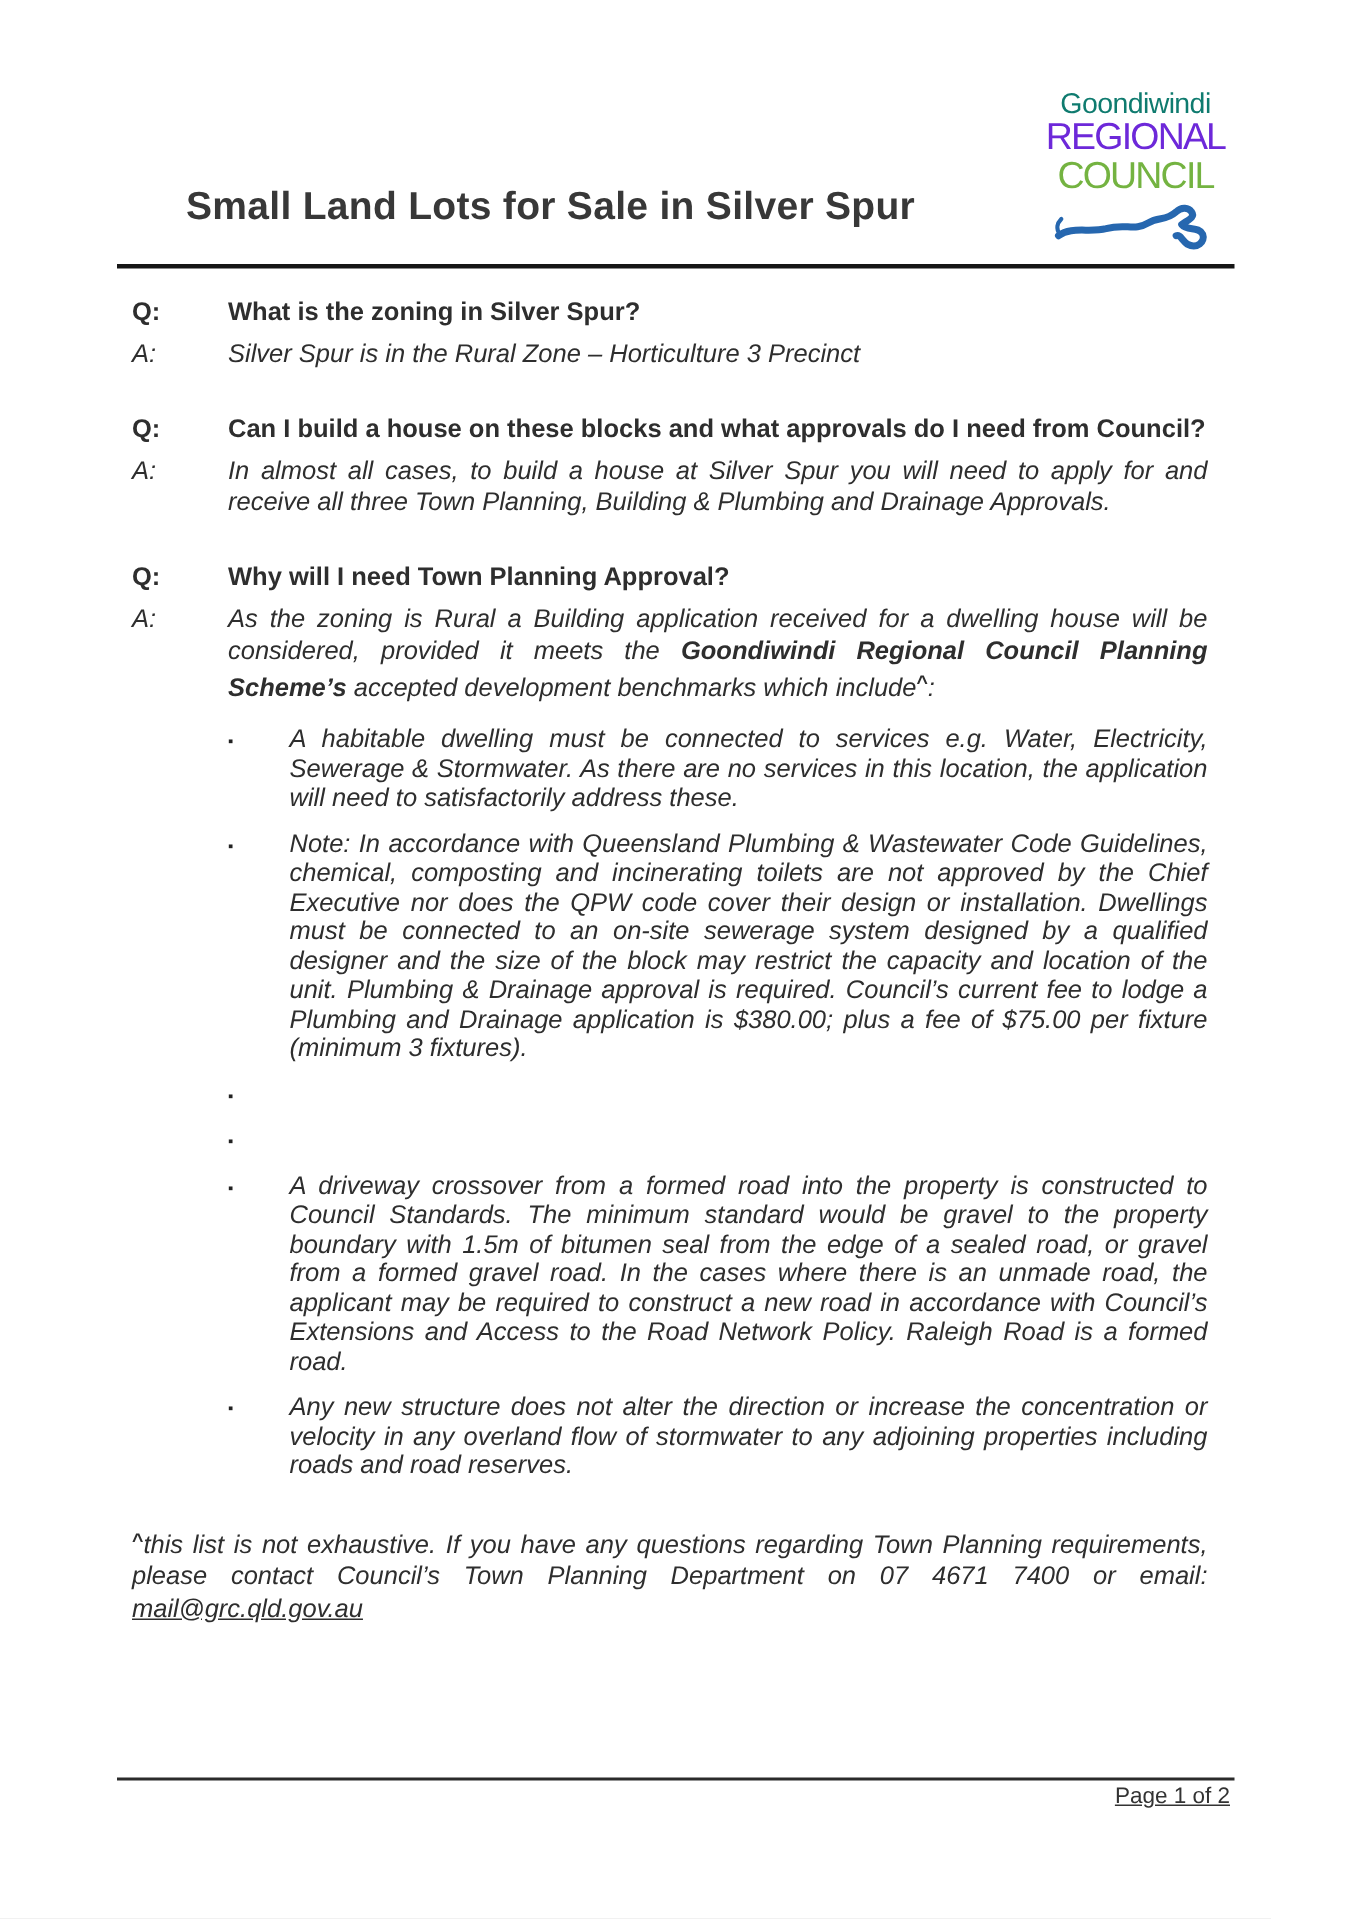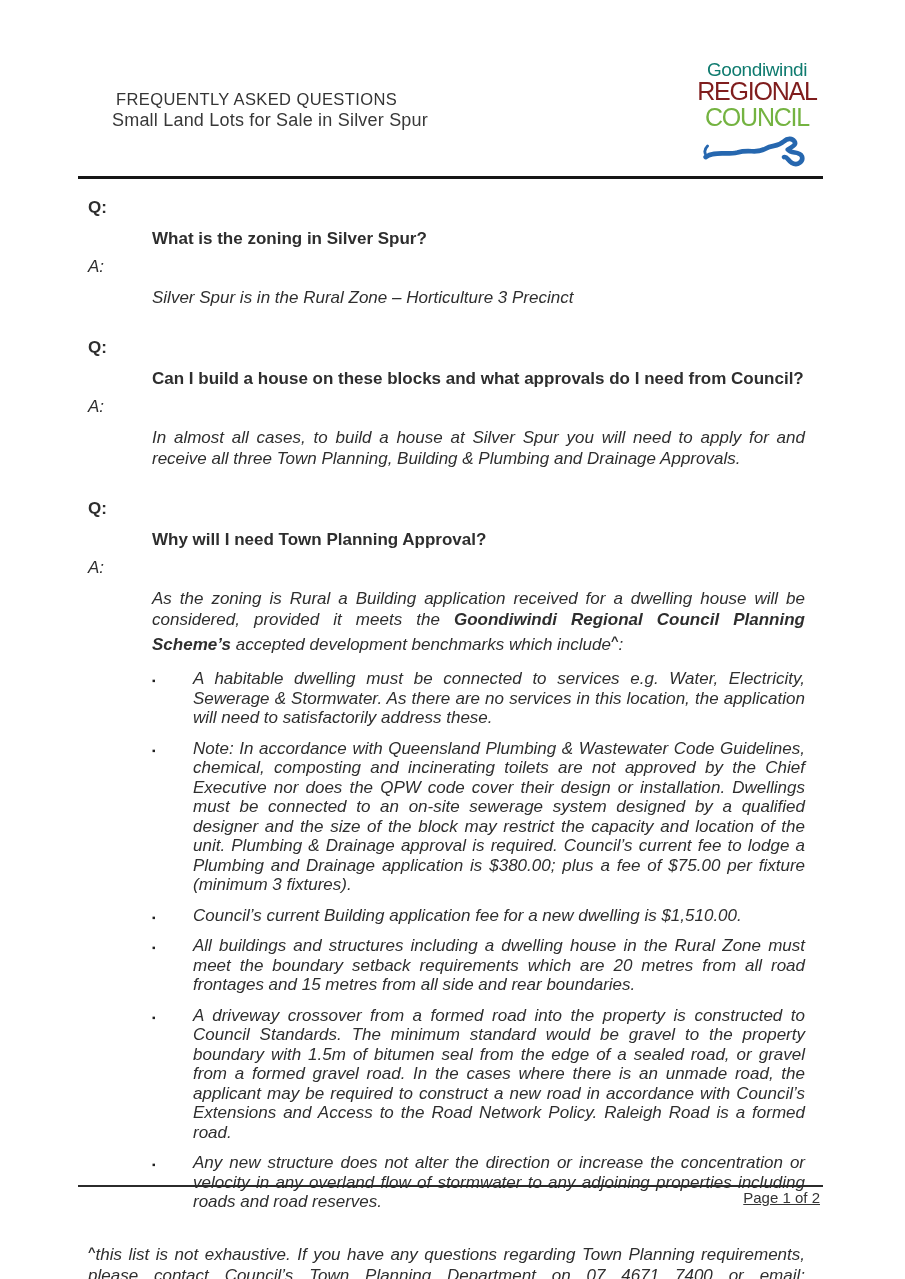--- a/index.html
+++ b/index.html
@@ -11,43 +11,43 @@
     color:#2e2e2e;
     overflow:hidden;
     margin:0 auto;
   }
   
   .eyebrow{
     position:absolute;left:116px;top:90px;
     font-size:16.5px;letter-spacing:.4px;color:#343434;
   }
   .doc-title{
-    position:absolute;left:112px;top:110px;margin:0;
-    font-size:18px;font-weight:400;color:#383838;letter-spacing:.2px;
+    position:absolute;left:112px;top:110px;margin:12px;
+    font-size:26px;font-weight:700;color:#383838;letter-spacing:.2px;
   }
   .logo{
     position:absolute;left:697px;top:60px;width:120px;
     text-align:center;line-height:1.02;font-weight:400;
   }
   .logo-w1{font-size:19px;letter-spacing:-.4px;}
   .logo-w2,.logo-w3{font-size:25px;letter-spacing:-1.2px;}
   .logo svg{display:block;margin:1px auto 0;}
   .rule{
     position:absolute;left:78px;top:176px;width:745px;height:3px;
     background:#161616;border:none;margin:0;
   }
   
   .body{
     position:absolute;left:88px;top:197px;width:717px;
     font-size:17px;line-height:21px;
   }
   .qa{margin:0 0 29px 0;}
   .qa-row{display:flex;}
   .qa-label{width:64px;flex:none;}
-  .qa-text{flex:1;margin-top:31px;}
+  .qa-text{flex:1;}
   .q-row{font-weight:700;margin-bottom:7px;}
   .a-row{font-style:italic;}
   .a-row .qa-text{text-align:justify;}
   .inline-bold{font-weight:700;}
   .sup-mark{
     font-weight:700;font-style:normal;font-size:13px;
     vertical-align:5px;letter-spacing:0;
   }
   
   .bullets{list-style:none;margin:14px 0 0 0;padding:0;font-style:italic;}
@@ -71,26 +71,25 @@
   }
   .page-label{
     position:absolute;right:85px;top:1189px;font-size:15px;color:#333;text-decoration:underline;
   }
 </style>
 </head>
 <body>
 
 <div class="page">
 
-  <div class="eyebrow">FREQUENTLY ASKED QUESTIONS</div>
   <h1 class="doc-title">Small Land Lots for Sale in Silver Spur</h1>
 
   <div class="logo">
     <div class="logo-w1" style="color: rgb(15, 123, 111);">Goondiwindi</div>
-    <div class="logo-w2" style="color: #7f1d1d;">REGIONAL</div>
+    <div class="logo-w2" style="color: #6d28d9;">REGIONAL</div>
     <div class="logo-w3" style="color: rgb(116, 179, 65);">COUNCIL</div>
     <svg width="112" height="42" viewBox="0 0 120 45" aria-hidden="true">
       <path fill="none" stroke="#2667af" stroke-width="5" stroke-linecap="round" stroke-linejoin="round" d="M5 28 C 14 21, 27 26, 39 23 C 53 19, 59 25, 69 19 C 77 14, 81 18, 89 11 C 93 7, 98 8, 100 11 C 103 15, 97 17, 93 20 C 97 25, 105 21, 108 27 C 110 32, 104 38, 97 34 C 93 31, 92 27, 89 28"></path>
       <path fill="none" stroke="#2667af" stroke-width="3" stroke-linecap="round" d="M6 27 C 3 23, 4 19, 7 16"></path>
     </svg>
   </div>
 
   <hr class="rule">
 
   <div class="body">
@@ -131,25 +130,23 @@
         <li>
           <span class="bullet-marker">▪</span>
           <span class="bullet-text">A habitable dwelling must be connected to services e.g. Water, Electricity, Sewerage &amp; Stormwater. As there are no services in this location, the application will need to satisfactorily address these.</span>
         </li>
         <li>
           <span class="bullet-marker">▪</span>
           <span class="bullet-text">Note: In accordance with Queensland Plumbing &amp; Wastewater Code Guidelines, chemical, composting and incinerating toilets are not approved by the Chief Executive nor does the QPW code cover their design or installation. Dwellings must be connected to an on-site sewerage system designed by a qualified designer and the size of the block may restrict the capacity and location of the unit. Plumbing &amp; Drainage approval is required. Council’s current fee to lodge a Plumbing and Drainage application is $380.00; plus a fee of $75.00 per fixture (minimum 3 fixtures).</span>
         </li>
         <li>
           <span class="bullet-marker">▪</span>
-          <span class="bullet-text">Council’s current Building application fee for a new dwelling is $1,510.00.</span>
         </li>
         <li>
           <span class="bullet-marker">▪</span>
-          <span class="bullet-text">All buildings and structures including a dwelling house in the Rural Zone must meet the boundary setback requirements which are 20 metres from all road frontages and 15 metres from all side and rear boundaries.</span>
         </li>
         <li>
           <span class="bullet-marker">▪</span>
           <span class="bullet-text">A driveway crossover from a formed road into the property is constructed to Council Standards. The minimum standard would be gravel to the property boundary with 1.5m of bitumen seal from the edge of a sealed road, or gravel from a formed gravel road. In the cases where there is an unmade road, the applicant may be required to construct a new road in accordance with Council’s Extensions and Access to the Road Network Policy. Raleigh Road is a formed road.</span>
         </li>
         <li>
           <span class="bullet-marker">▪</span>
           <span class="bullet-text">Any new structure does not alter the direction or increase the concentration or velocity in any overland flow of stormwater to any adjoining properties including roads and road reserves.</span>
         </li>
       </ul>

